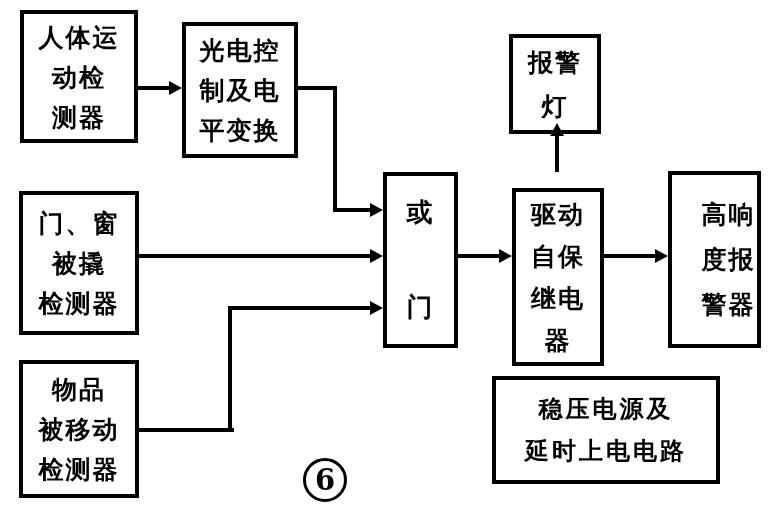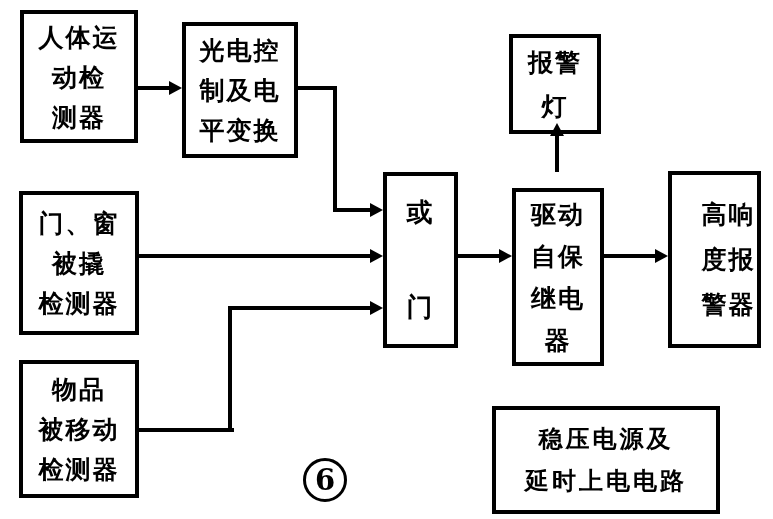--- a/index.html
+++ b/index.html
@@ -29,21 +29,21 @@
   }
   
   .n-human   { left: 20px;  top: 10px;  width: 118px; height: 133px; }
   .n-photo   { left: 182px; top: 22px;  width: 116px; height: 136px; }
   .n-lamp    { left: 509px; top: 34px;  width: 92px;  height: 100px; line-height: 44px; }
   .n-door    { left: 19px;  top: 191px; width: 120px; height: 144px; }
   .n-item    { left: 19px;  top: 360px; width: 120px; height: 138px; justify-content: center; }
   .n-or      { left: 383px; top: 172px; width: 75px;  height: 176px; font-size: 26px; line-height: 95px; }
   .n-relay   { left: 512px; top: 188px; width: 92px;  height: 178px; line-height: 42px; }
   .n-horn    { left: 668px; top: 171px; width: 93px;  height: 177px; line-height: 45px; padding-left: 28px; }
-  .n-power   { left: 492px; top: 406px; width: 228px; height: 108px; font-size: 24px; line-height: 42px; letter-spacing: 3px; }
+  .n-power   { left: 492px; top: 376px; width: 228px; height: 108px; font-size: 24px; line-height: 42px; letter-spacing: 3px; }
   
   .wire { position: absolute; background: #000; }
   .w1  { left: 138px; top: 86px;  width: 34px;  height: 4px; }
   .w2a { left: 298px; top: 86px;  width: 39px;  height: 4px; }
   .w2b { left: 333px; top: 86px;  width: 4px;   height: 126px; }
   .w2c { left: 333px; top: 208px; width: 41px;  height: 4px; }
   .w3  { left: 139px; top: 254px; width: 235px; height: 4px; }
   .w4a { left: 139px; top: 428px; width: 95px;  height: 4px; }
   .w4b { left: 228px; top: 306px; width: 4px;   height: 126px; }
   .w4c { left: 228px; top: 306px; width: 146px; height: 4px; }

